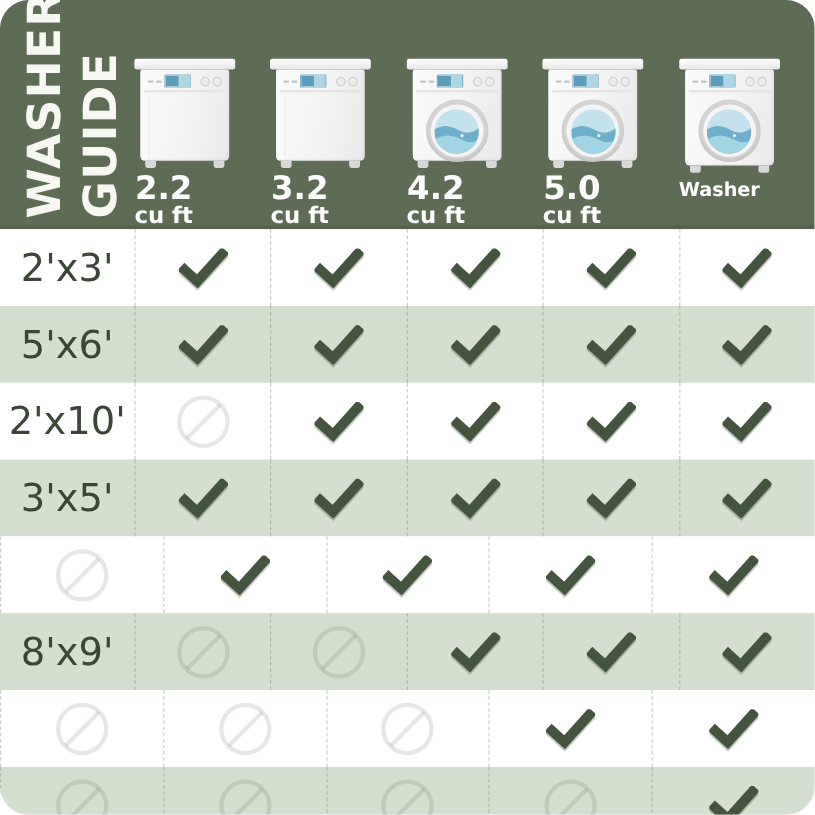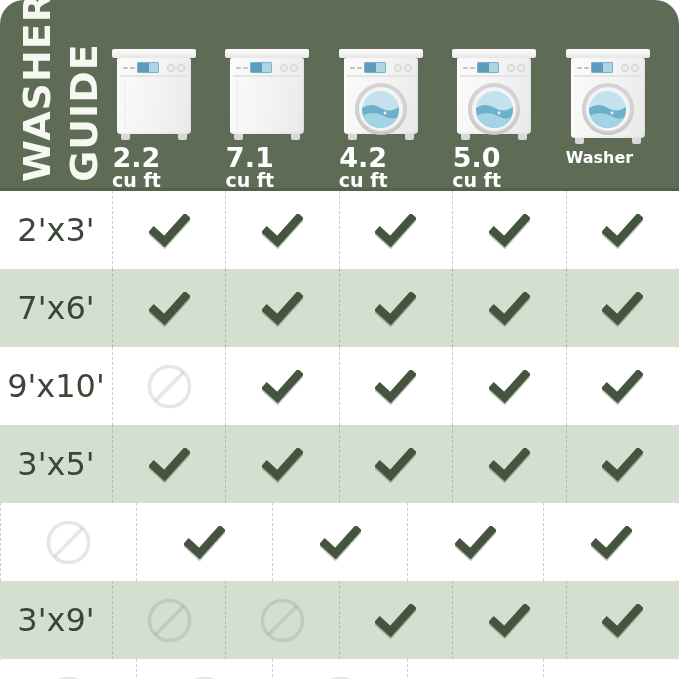--- a/index.html
+++ b/index.html
@@ -36,21 +36,21 @@
         background:#d3d3d3;display:flex;align-items:center;justify-content:center;box-shadow:inset 0 -2px 3px rgba(0,0,0,0.08);}
   .rim{width:44px;height:44px;border-radius:50%;background:#f4f4f4;display:flex;align-items:center;justify-content:center;}
   .glass{width:37px;height:37px;border-radius:50%;overflow:hidden;background:var(--glass_blue,#c3e2ee);position:relative;}
   .glass svg{position:absolute;inset:0;}
   .cab.top::after{content:"";position:absolute;left:7px;top:22px;bottom:4px;width:1px;background:rgba(0,0,0,0.05);}
   .foot{position:absolute;bottom:0;width:9px;height:6px;background:#d8d8d8;border-radius:0 0 2px 2px;}
   .fl{left:9px;}.fr{right:9px;}
 
   
   .table{position:relative;}
-  .row{height:78px;display:flex;background:#ffffff;justify-content:flex-end;}
+  .row{height:64px;display:flex;background:#ffffff;}
   .row.alt{background:var(--alt_row_bg,#d5dfcf);}
   .rlabel{width:112px;flex:0 0 112px;display:flex;align-items:center;justify-content:center;
           font-size:32px;color:var(--label_color,#3b4538);letter-spacing:0px;}
   .cell{flex:1;display:flex;align-items:center;justify-content:center;border-left:1.5px dashed rgba(125,138,120,0.40);}
   .sym{display:flex;align-items:center;justify-content:center;}
   .check svg{filter:drop-shadow(0 2px 0.5px rgba(43,56,38,0.30));}
   .no{color:rgba(74,88,66,0.14);}
 </style>
 </head>
 <body>
@@ -99,21 +99,21 @@
                 </span>
                 <span class="sp"></span>
                 <span class="knob"></span>
                 <span class="knob"></span>
               </div>
             </div>
             <div class="foot fl"></div>
             <div class="foot fr"></div>
           </div>
           <div class="col-label">
-            <span class="big">7.1</span>
+            <span class="big">3.2</span>
             <span class="small">cu ft</span>
           </div>
         </div>
         <div class="col">
           <div class="washer">
             <div class="lid"></div>
             <div class="cab ">
               <div class="panel">
                 <span class="tick"></span>
                 <span class="tick"></span>
@@ -249,21 +249,21 @@
         </div>
         <div class="cell">
           <span class="sym check">
   <svg viewBox="0 0 44 36" width="41" height="33">
     <path d="M5 19.5 L16.5 30 L39 5" fill="none" stroke="#45543f" stroke-width="9" stroke-linecap="square" stroke-linejoin="miter"></path>
             </svg>
           </span>
         </div>
       </div>
       <div class="row alt">
-        <div class="rlabel">7'x6'</div>
+        <div class="rlabel">5'x6'</div>
         <div class="cell">
           <span class="sym check">
   <svg viewBox="0 0 44 36" width="41" height="33">
     <path d="M5 19.5 L16.5 30 L39 5" fill="none" stroke="#45543f" stroke-width="9" stroke-linecap="square" stroke-linejoin="miter"></path>
             </svg>
           </span>
         </div>
         <div class="cell">
           <span class="sym check">
   <svg viewBox="0 0 44 36" width="41" height="33">
@@ -287,21 +287,21 @@
         </div>
         <div class="cell">
           <span class="sym check">
   <svg viewBox="0 0 44 36" width="41" height="33">
     <path d="M5 19.5 L16.5 30 L39 5" fill="none" stroke="#45543f" stroke-width="9" stroke-linecap="square" stroke-linejoin="miter"></path>
             </svg>
           </span>
         </div>
       </div>
       <div class="row">
-        <div class="rlabel">9'x10'</div>
+        <div class="rlabel">2'x10'</div>
         <div class="cell">
           <span class="sym no">
   <svg viewBox="0 0 48 48" width="47" height="47">
     <circle cx="24" cy="24" r="20.5" fill="none" stroke="currentColor" stroke-width="3.6"></circle>
     <line x1="9.8" y1="38.2" x2="38.2" y2="9.8" stroke="currentColor" stroke-width="3.6"></line>
             </svg>
           </span>
         </div>
         <div class="cell">
           <span class="sym check">
@@ -402,21 +402,21 @@
         </div>
         <div class="cell">
           <span class="sym check">
   <svg viewBox="0 0 44 36" width="41" height="33">
     <path d="M5 19.5 L16.5 30 L39 5" fill="none" stroke="#45543f" stroke-width="9" stroke-linecap="square" stroke-linejoin="miter"></path>
             </svg>
           </span>
         </div>
       </div>
       <div class="row alt">
-        <div class="rlabel">3'x9'</div>
+        <div class="rlabel">8'x9'</div>
         <div class="cell">
           <span class="sym no">
   <svg viewBox="0 0 48 48" width="47" height="47">
     <circle cx="24" cy="24" r="20.5" fill="none" stroke="currentColor" stroke-width="3.6"></circle>
     <line x1="9.8" y1="38.2" x2="38.2" y2="9.8" stroke="currentColor" stroke-width="3.6"></line>
             </svg>
           </span>
         </div>
         <div class="cell">
           <span class="sym no">

